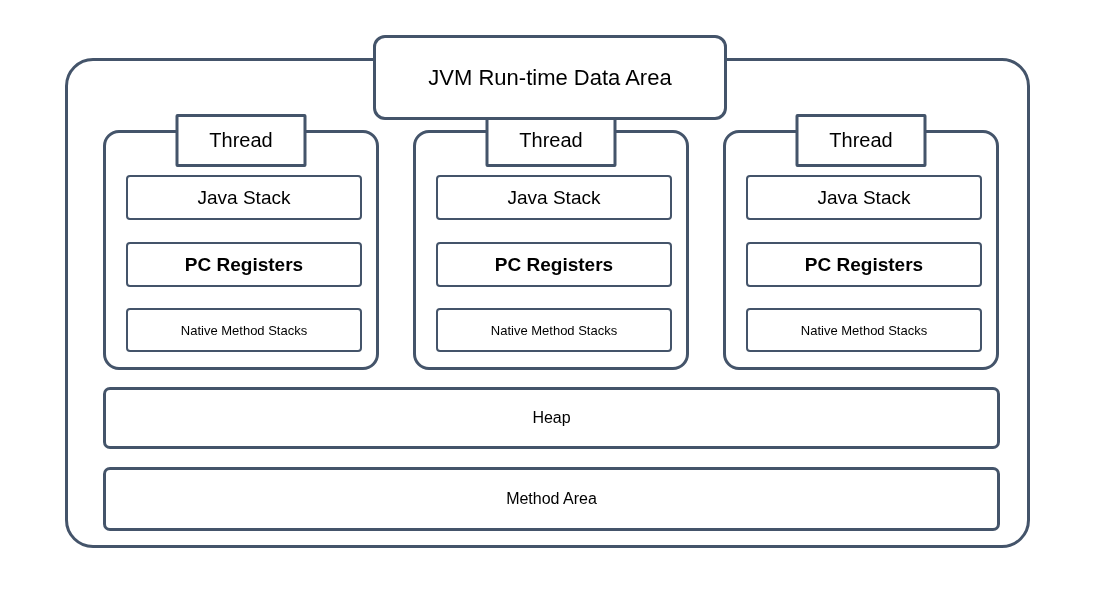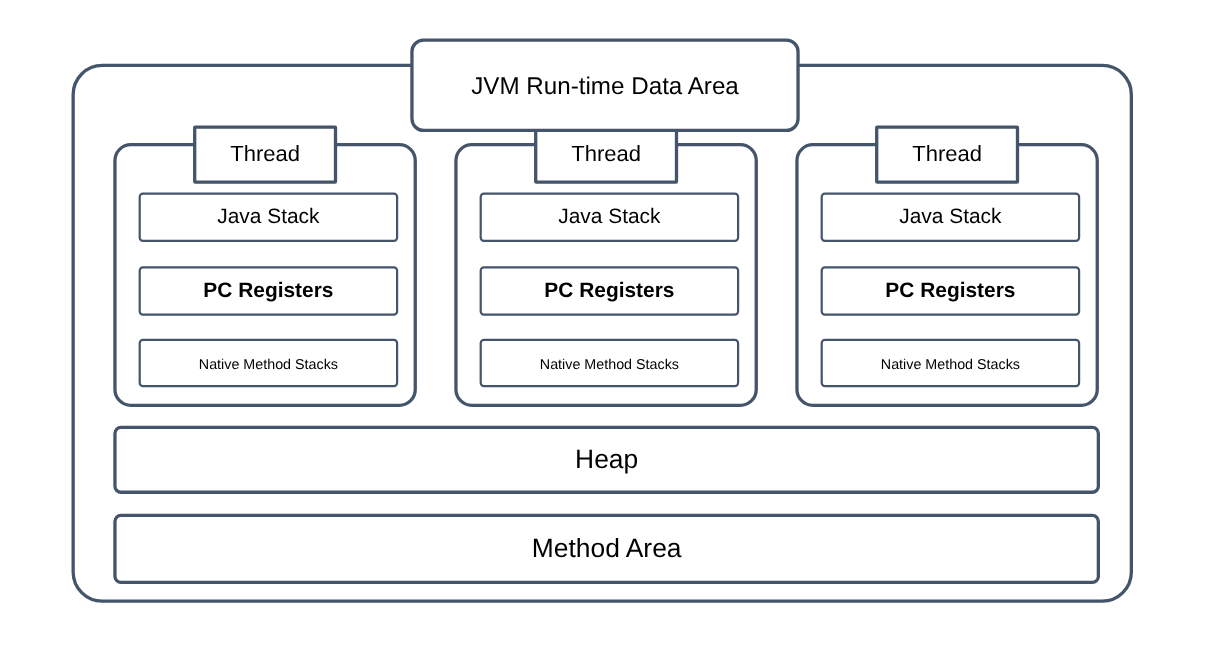--- a/index.html
+++ b/index.html
@@ -84,21 +84,21 @@
   .inner-box.native { top: 175px; height: 44px; font-size: 13px; }
   
   .wide-bar {
     position: absolute;
     left: 103px;
     width: 897px;
     border: 3px solid var(--border-color);
     border-radius: 7px;
     background: var(--bg-color);
     display: flex; align-items: center; justify-content: center;
-    font-size: 24px;
+    font-size: 16px;
     z-index: 2;
   }
   .heap { top: 387px; height: 62px; }
   .method-area { top: 467px; height: 64px; }
 </style>
 </head>
 <body>
 
 <div class="canvas">
 

